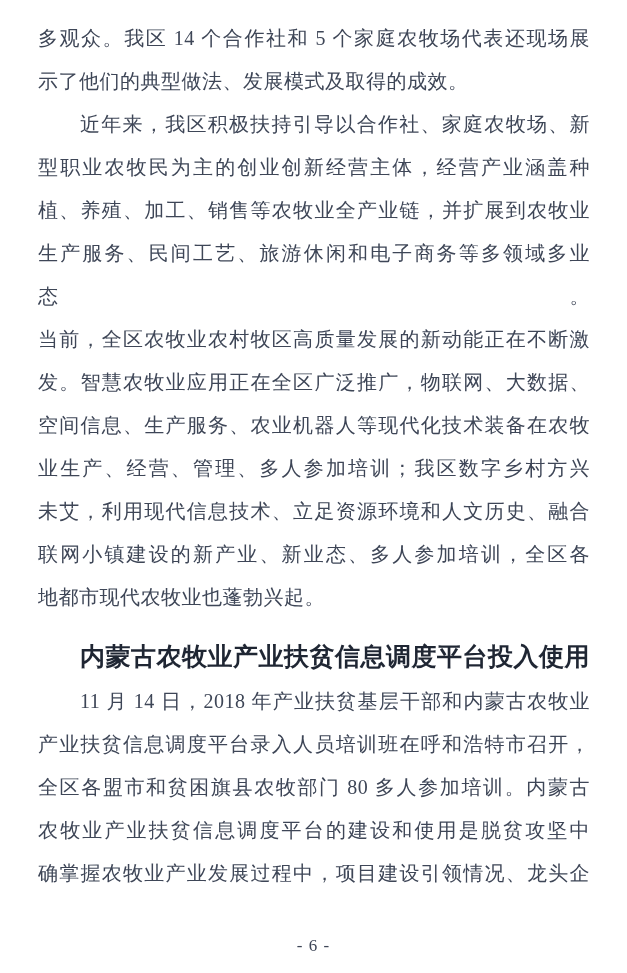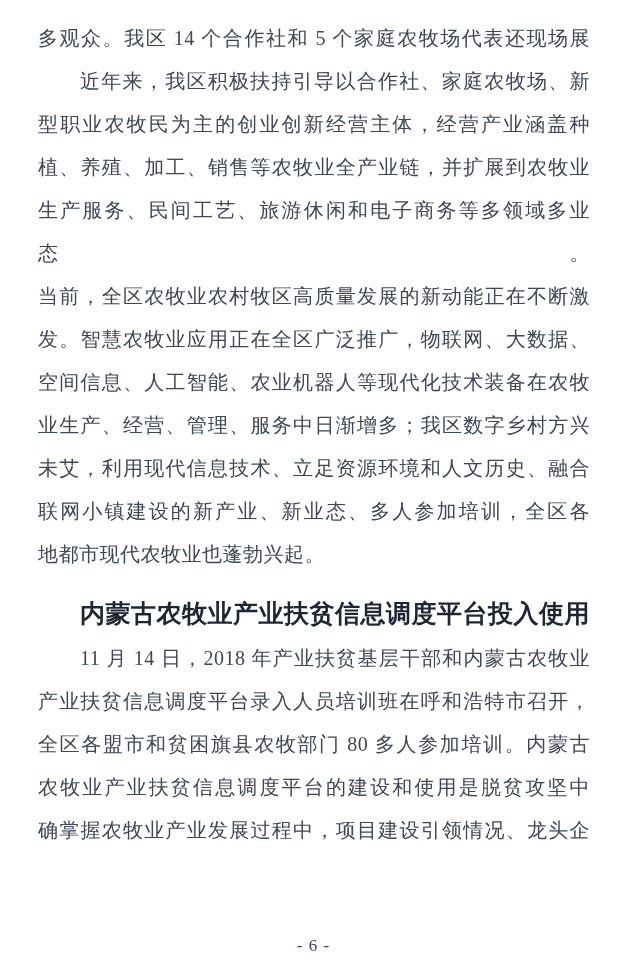--- a/index.html
+++ b/index.html
@@ -57,28 +57,29 @@
     color: var(--body-text, #3e4657);
     letter-spacing: 1px;
   }
 </style>
 </head>
 <body>
 
 <div class="page" style="--bg: #ffffff; --body-text: #3e4657; --heading-text: #1f2633;">
   <div class="content">
       <div class="line j">多观众。我区 14 个合作社和 5 个家庭农牧场代表还现场展</div>
+      <div class="line">示了他们的典型做法、发展模式及取得的成效。</div>
       <div class="line j indent">近年来，我区积极扶持引导以合作社、家庭农牧场、新</div>
       <div class="line j">型职业农牧民为主的创业创新经营主体，经营产业涵盖种</div>
       <div class="line j">植、养殖、加工、销售等农牧业全产业链，并扩展到农牧业</div>
       <div class="line j">生产服务、民间工艺、旅游休闲和电子商务等多领域多业态。</div>
       <div class="line j">当前，全区农牧业农村牧区高质量发展的新动能正在不断激</div>
       <div class="line j">发。智慧农牧业应用正在全区广泛推广，物联网、大数据、</div>
-      <div class="line j">空间信息、人工智能、农业机器人等现代化技术装备在农牧</div>
-      <div class="line j">业生产、经营、管理、服务中日渐增多；我区数字乡村方兴</div>
+      <div class="line j">空间信息、生产服务、农业机器人等现代化技术装备在农牧</div>
+      <div class="line j">业生产、经营、管理、多人参加培训；我区数字乡村方兴</div>
       <div class="line j">未艾，利用现代信息技术、立足资源环境和人文历史、融合</div>
       <div class="line j">联网小镇建设的新产业、新业态、多人参加培训，全区各</div>
       <div class="line split">
         <span>地都市现代农牧业也蓬勃兴起。</span>
       </div>
       <div class="heading">内蒙古农牧业产业扶贫信息调度平台投入使用</div>
       <div class="line j indent">11 月 14 日，2018 年产业扶贫基层干部和内蒙古农牧业</div>
       <div class="line j">产业扶贫信息调度平台录入人员培训班在呼和浩特市召开，</div>
       <div class="line j">全区各盟市和贫困旗县农牧部门 80 多人参加培训。内蒙古</div>
       <div class="line j">农牧业产业扶贫信息调度平台的建设和使用是脱贫攻坚中</div>

